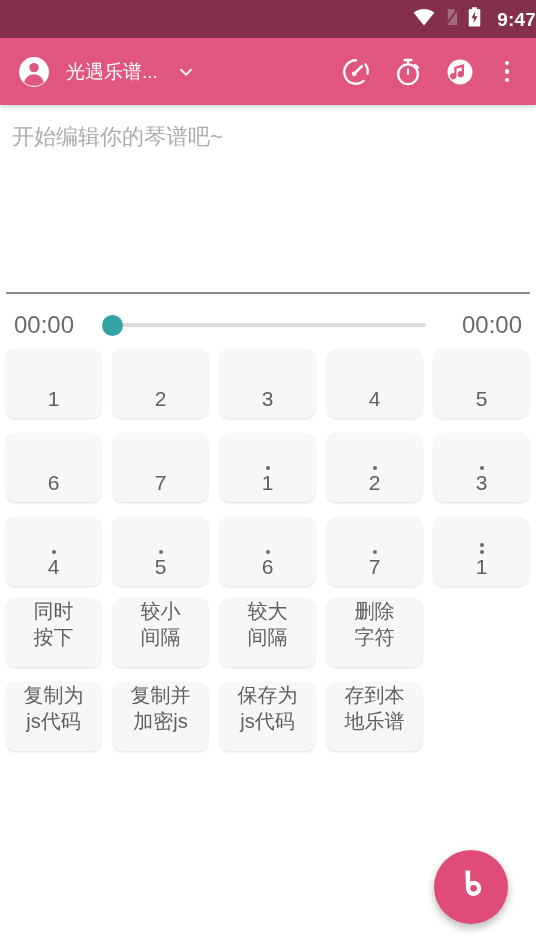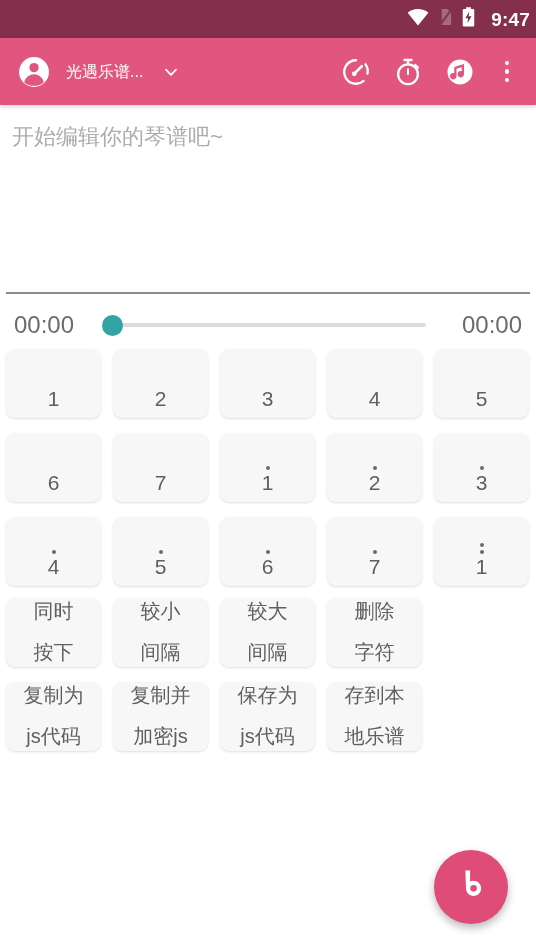--- a/index.html
+++ b/index.html
@@ -24,21 +24,21 @@
   
   .status-bar {
     position: absolute;
     top: 0; left: 0;
     width: 536px;
     height: 38px;
     background: #84304d;
     display: flex;
     align-items: center;
     justify-content: flex-end;
-    padding-right: 6px;
+    padding-right: 0;
     box-sizing: border-box;
   }
   .status-icons {
     display: flex;
     align-items: center;
     gap: 9px;
   }
   .sb-icon { display: block; }
   .status-time {
     color: #ffffff;
@@ -63,21 +63,21 @@
     box-shadow: 0 2px 4px rgba(0,0,0,0.16);
     z-index: 5;
   }
   .account-icon {
     width: 32px; height: 32px;
     flex: 0 0 auto;
     margin-right: 16px;
   }
   .app-title {
     color: #ffffff;
-    font-size: 16px;
+    font-size: 19px;
     white-space: nowrap;
     line-height: 1;
     max-width: 150px;
     overflow: hidden;
   }
   .title-caret {
     margin-left: 17px;
     margin-right: 6px;
     width: 22px; height: 22px;
     flex: 0 0 auto;
@@ -243,21 +243,21 @@
     width: 95px;
     height: 69px;
     flex: 0 0 auto;
     background: #f7f7f7;
     border: none;
     border-radius: 9px;
     box-shadow: 0 1px 2.5px rgba(0,0,0,0.13);
     display: flex;
     flex-direction: column;
     align-items: center;
-    justify-content: space-between;
+    justify-content: flex-start;
     box-sizing: border-box;
     font-family: inherit;
     cursor: pointer;
     line-height: 1.28;
   }
   .action-btn span {
     color: #5f5f5f;
     font-size: 20px;
     display: block;
     white-space: nowrap;

